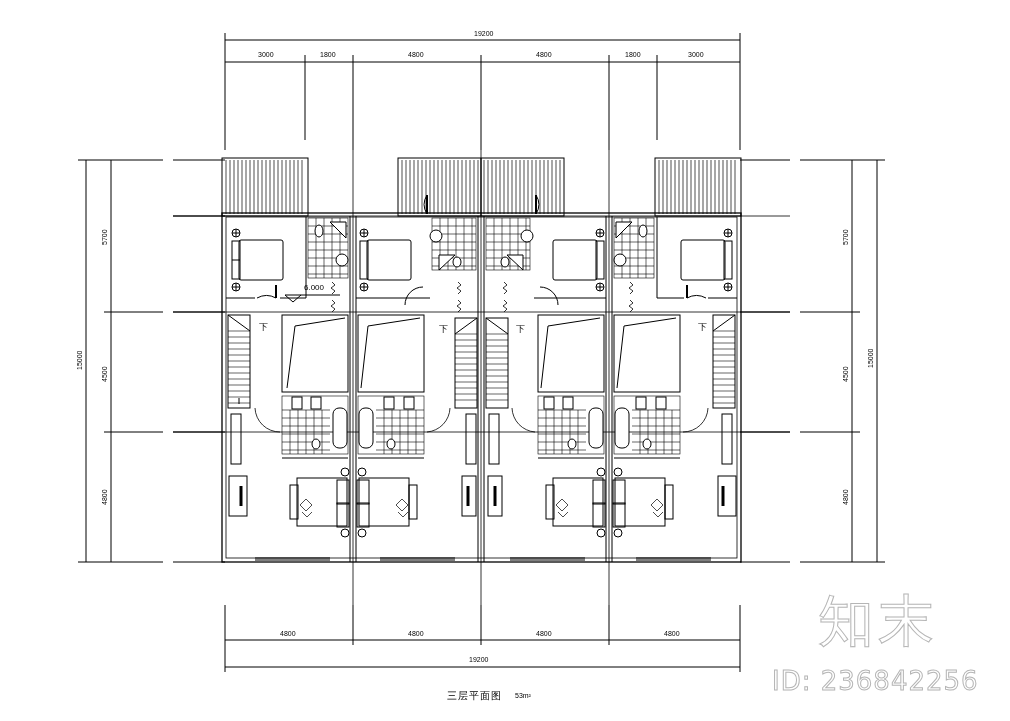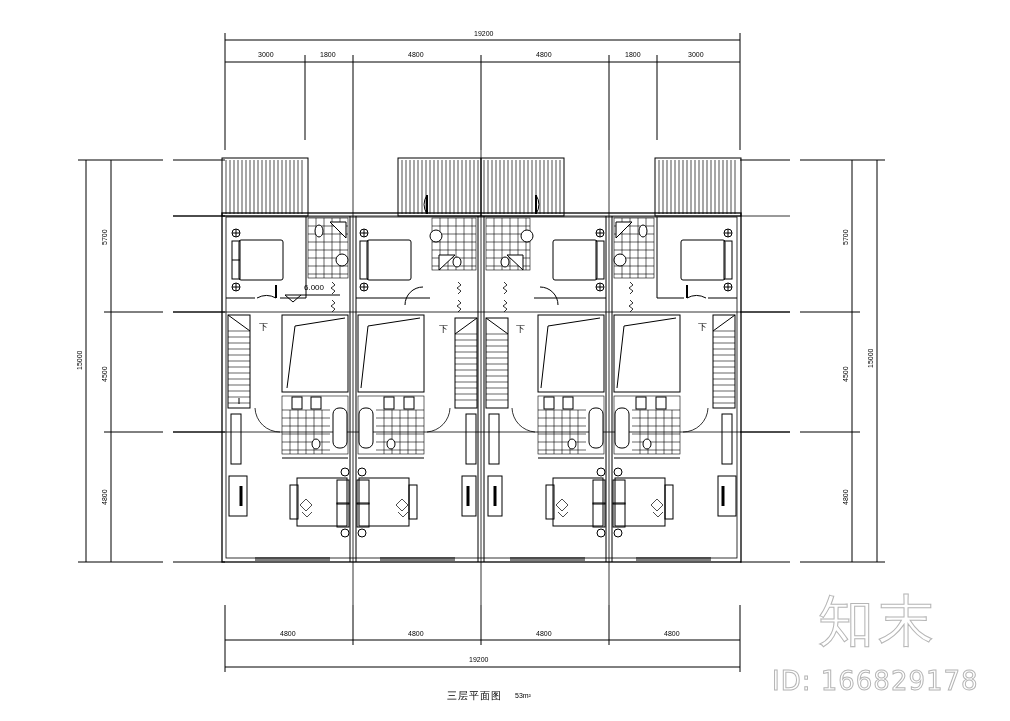--- a/index.html
+++ b/index.html
@@ -357,13 +357,13 @@
     <text class="dimtext" x="439" y="332" style="font-size:9px">下</text>
     <text class="dimtext" x="516" y="332" style="font-size:9px">下</text>
     <text class="dimtext" x="698" y="330" style="font-size:9px">下</text>
   </g>
 </svg>
 
 <div class="title-text">三层平面图</div>
 <div class="title-sub">53m²</div>
 
 <div class="wm-name">知末</div>
-<div class="wm-id">ID: 166829178</div>
+<div class="wm-id">ID: 236842256</div>
 
 </body></html>

